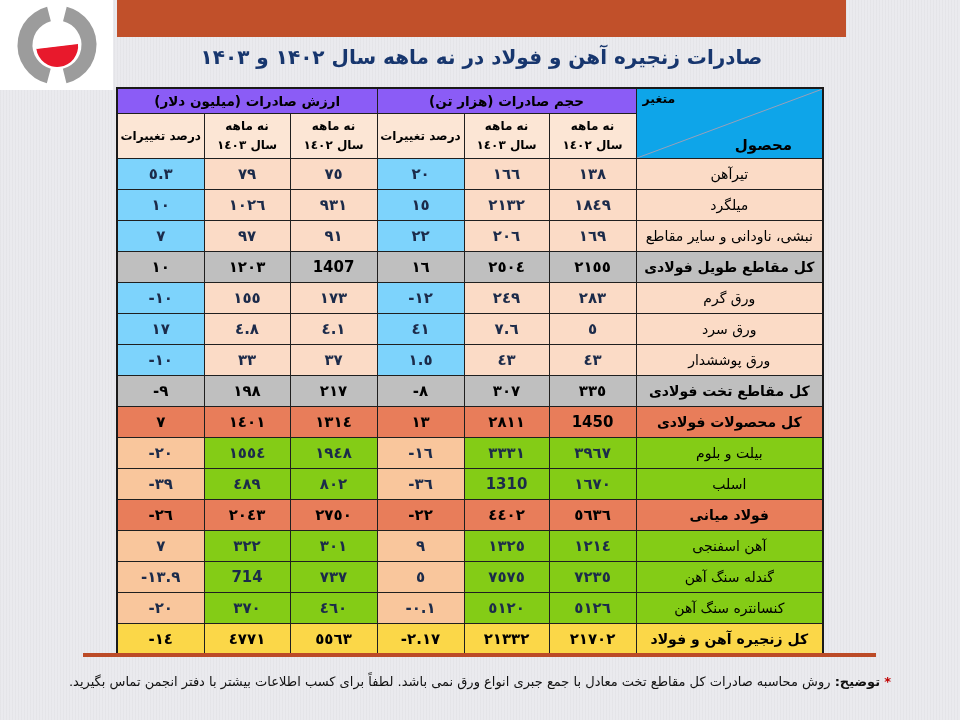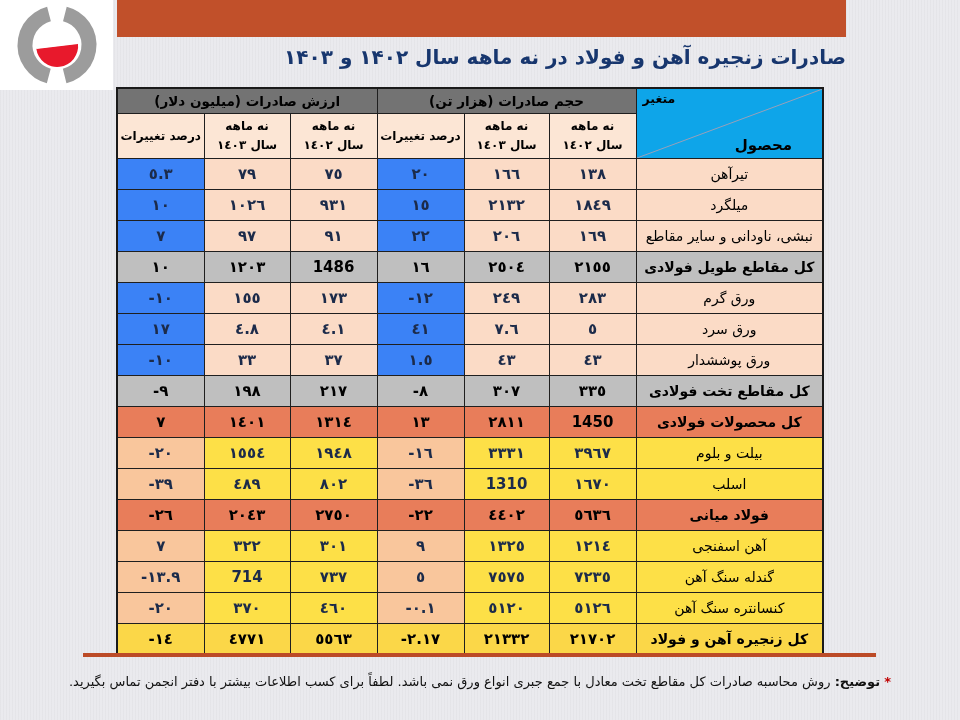--- a/index.html
+++ b/index.html
@@ -7,38 +7,38 @@
     width:960px;height:720px;position:relative;overflow:hidden;
     background:#eaeaee;
     background-image:repeating-linear-gradient(90deg, rgba(0,0,0,0.025) 0 1px, transparent 1px 3px);
     font-family:"DejaVu Sans", sans-serif;
   }
   .top-bar{position:absolute;left:117px;top:0;width:729px;height:37px;background:#c1502a;}
   .logo{position:absolute;left:0;top:0;width:113px;height:90px;background:#fff;}
   .logo svg{display:block;}
   .page-title{
     position:absolute;top:44px;left:117px;width:729px;
-    text-align:right;direction:rtl;
+    text-align:center;direction:rtl;
     color:#17366e;font-size:20px;font-weight:bold;line-height:26px;
   }
   .table-wrap{position:absolute;left:116px;top:87px;}
   table{border-collapse:collapse;direction:rtl;table-layout:fixed;width:706px;border:2px solid #1a1a1a;}
   th,td{border:1px solid #1f1f1f;text-align:center;vertical-align:middle;padding:0;overflow:hidden;}
-  th.green{background:#737373;color:#000;font-size:13.5px;font-weight:bold;height:24px;margin-top:16px;}
+  th.green{background:#8b5cf6;color:#000;font-size:13.5px;font-weight:bold;height:24px;margin-top:16px;}
   th.sub{background:#fce6d5;color:#000;font-size:12px;font-weight:bold;height:44px;line-height:1.55;white-space:nowrap;}
   th.corner{background:#0ea5e9;position:relative;padding:0;}
   .corner-svg{position:absolute;inset:0;width:100%;height:100%;}
   .corner .var-label{position:absolute;top:2px;left:6px;font-size:12.5px;font-weight:bold;color:#000;}
   .corner .prod-label{position:absolute;bottom:4px;right:30px;font-size:15px;font-weight:bold;color:#000;}
   tbody td{height:30px;font-size:15px;color:#1c2b4a;}
   td.prod{font-size:14px;color:#000;white-space:nowrap;}
   td.num{direction:ltr;font-weight:600;}
   tr.peach td{background:#fbdbc6;}
-  tr.peach td.pct{background:#3b82f6;margin-left:6px;}
-  tr.pink td{background:#fde047;}
+  tr.peach td.pct{background:#7dd3fc;margin-left:6px;}
+  tr.pink td{background:#84cc16;}
   tr.pink td.pct{background:#f9c69c;}
   tr.gray td{background:#bfbfbf;color:#000;font-weight:bold;}
   tr.salmon td{background:#e87d5a;color:#000;font-weight:bold;}
   tr.yellow td{background:#fbd748;color:#000;font-weight:bold;}
   tr.gray td.prod,tr.salmon td.prod,tr.yellow td.prod{font-weight:bold;}
   .separator{position:absolute;left:83px;top:653px;width:793px;height:4px;background:#bc4b27;}
   .footnote{
     position:absolute;top:672px;left:0;width:960px;
     direction:rtl;text-align:center;
     font-size:13px;color:#111;line-height:20px;
@@ -136,21 +136,21 @@
     <td class="num pct">٢٢</td>
     <td class="num">٩١</td>
     <td class="num">٩٧</td>
     <td class="num pct">٧</td>
   </tr>
         <tr class="gray">
     <td class="prod">کل مقاطع طویل فولادی</td>
     <td class="num">٢١٥٥</td>
     <td class="num">٢٥٠٤</td>
     <td class="num pct">١٦</td>
-    <td class="num">1486</td>
+    <td class="num">1407</td>
     <td class="num">١٢٠٣</td>
     <td class="num pct">١٠</td>
   </tr>
         <tr class="peach">
     <td class="prod">ورق گرم</td>
     <td class="num">٢٨٣</td>
     <td class="num">٢٤٩</td>
     <td class="num pct">-١٢</td>
     <td class="num">١٧٣</td>
     <td class="num">١٥٥</td>

